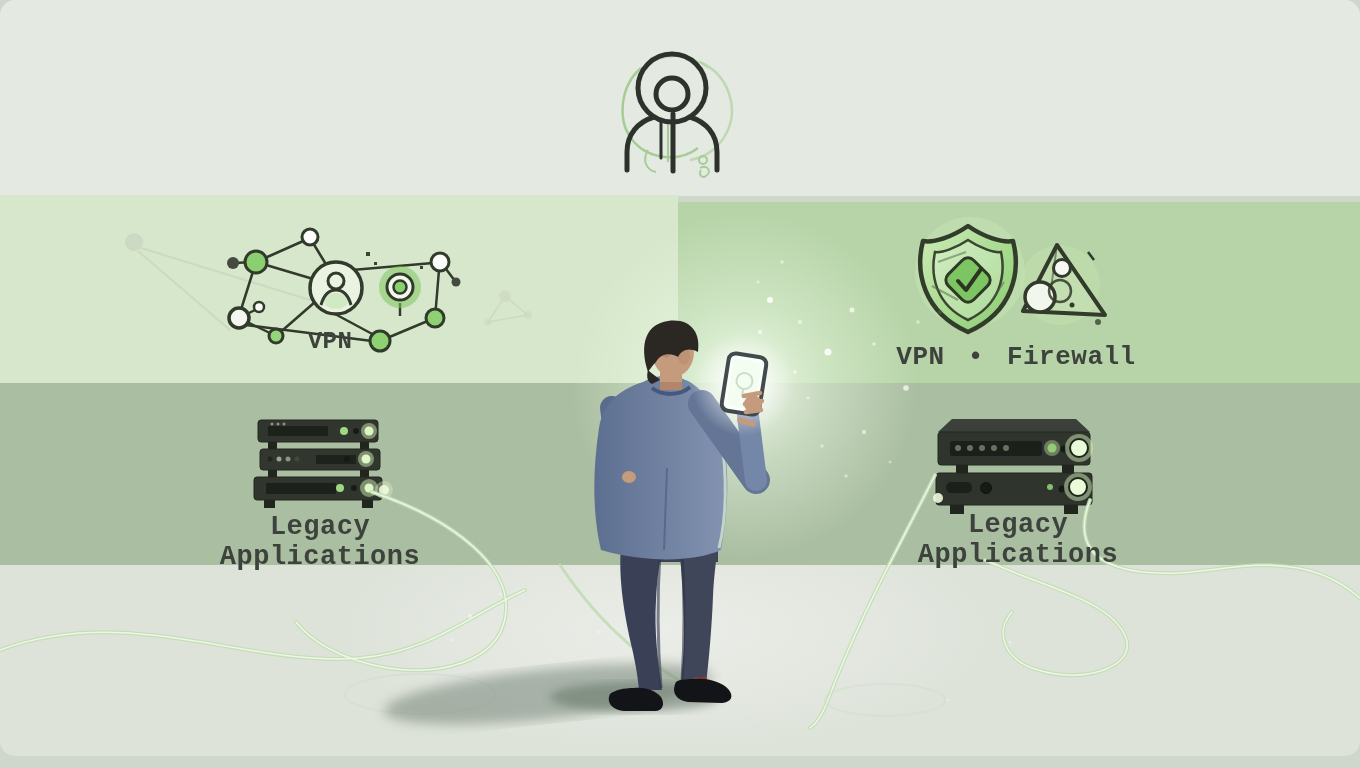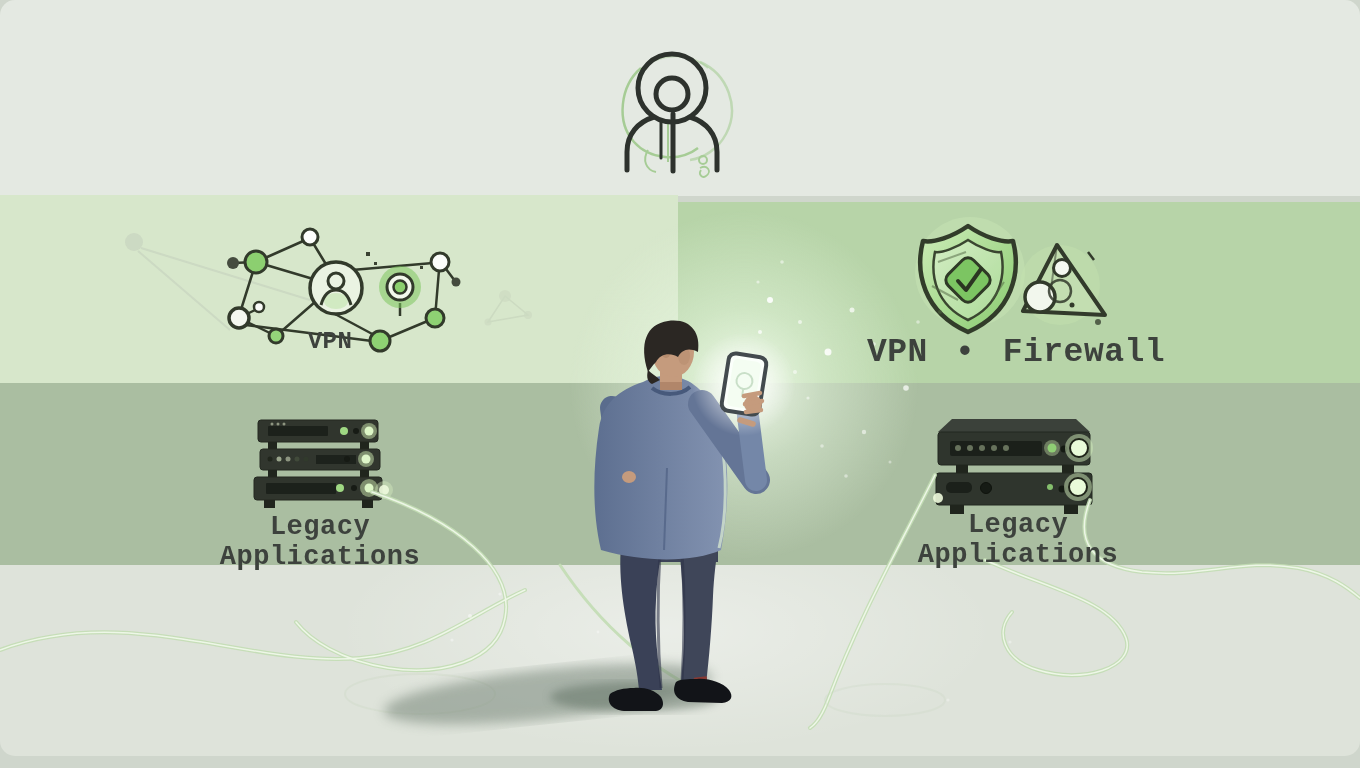--- a/index.html
+++ b/index.html
@@ -16,21 +16,21 @@
   .band-floor{
     top:565px;height:203px;
     background:radial-gradient(ellipse 460px 170px at 49% 32%, rgba(255,255,255,.38), rgba(255,255,255,0) 72%),#dee3da;
   }
   svg.art{position:absolute;left:0;top:0;z-index:2;}
   .label{
     position:absolute;z-index:5;text-align:center;color:#3d423d;
     font-weight:600;letter-spacing:.5px;
   }
   .label-vpn-left{left:230px;top:328px;width:200px;font-size:24px;}
-  .label-vpn-firewall{left:866px;top:334px;width:300px;font-size:33px;word-spacing:7px;}
+  .label-vpn-firewall{left:866px;top:342px;width:300px;font-size:26px;word-spacing:7px;}
   .label-legacy-left{left:170px;top:512px;width:300px;font-size:27px;}
   .label-legacy-right{left:868px;top:510px;width:300px;font-size:27px;}
 </style>
 </head>
 <body>
 
 <div class="canvas">
 
   <div class="band band-top"></div>
   <div class="band band-green-left"></div>

